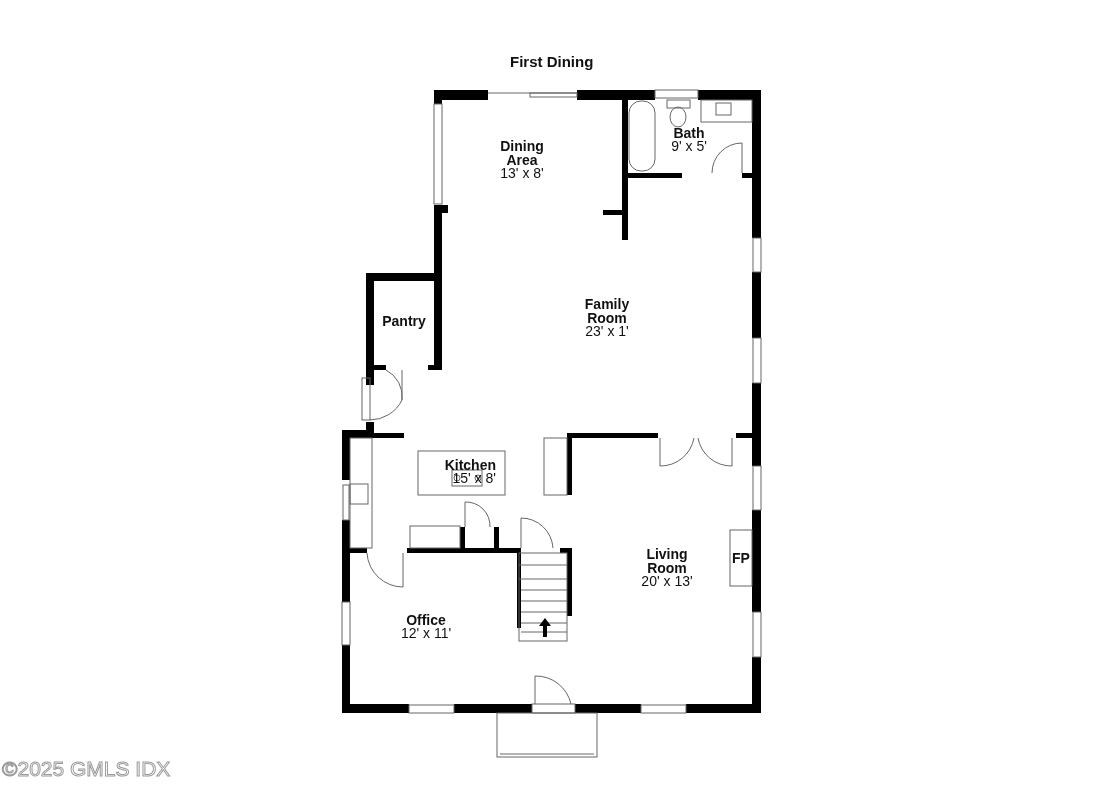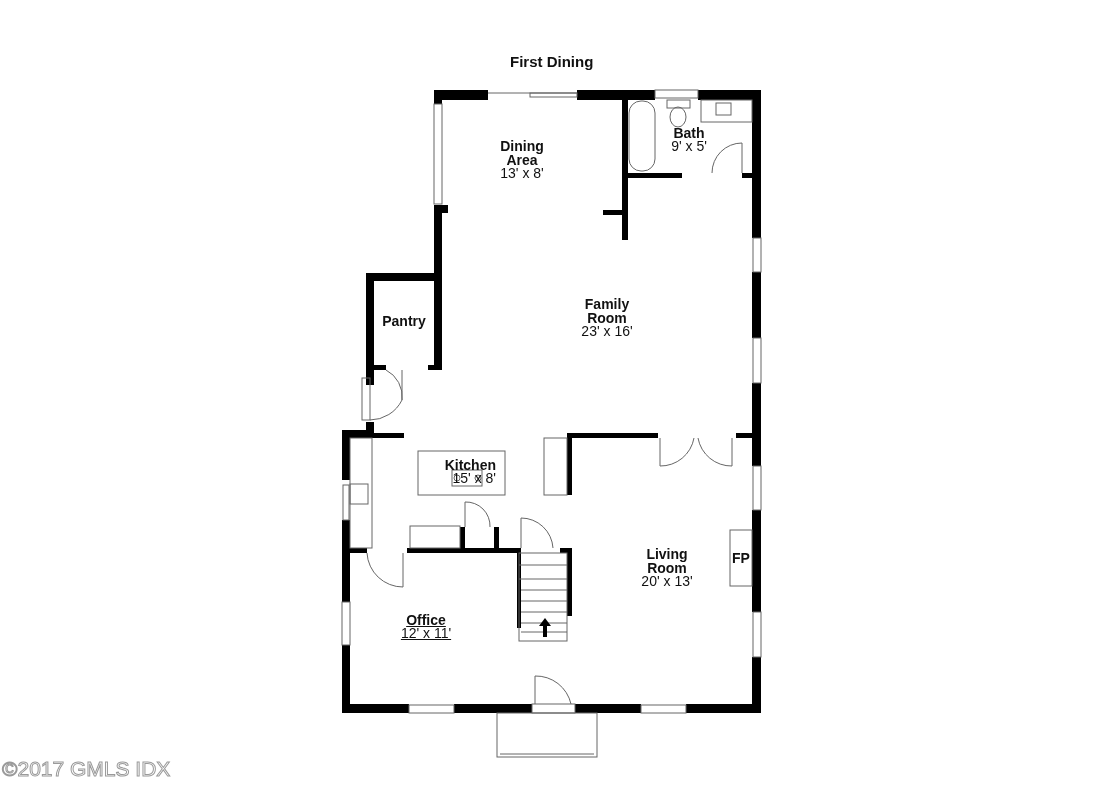--- a/index.html
+++ b/index.html
@@ -161,36 +161,36 @@
   <span class="dim">9' x 5'</span>
 </div>
 
 <div class="room" style="left:374px;top:314px;width:60px;">
   <span class="name">Pantry</span>
 </div>
 
 <div class="room" style="left:567px;top:297px;width:80px;">
   <span class="name">Family</span>
   <span class="name">Room</span>
-  <span class="dim">23' x 16'</span>
+  <span class="dim">23' x 1'</span>
 </div>
 
 <div class="room" style="left:420px;top:458px;width:76px;text-align:right;">
   <span class="name">Kitchen</span>
   <span class="dim">15' x 8'</span>
 </div>
 
 <div class="room" style="left:628px;top:547px;width:78px;">
   <span class="name">Living</span>
   <span class="name">Room</span>
   <span class="dim">20' x 13'</span>
 </div>
 
 <div class="room" style="left:728px;top:551px;width:26px;">
   <span class="name">FP</span>
 </div>
 
-<div class="room" style="left:386px;top:613px;width:80px;text-decoration:underline;">
+<div class="room" style="left:386px;top:613px;width:80px;">
   <span class="name">Office</span>
   <span class="dim">12' x 11'</span>
 </div>
 
-<div class="watermark">©2017 GMLS IDX</div>
+<div class="watermark">©2025 GMLS IDX</div>
 
 </body></html>

